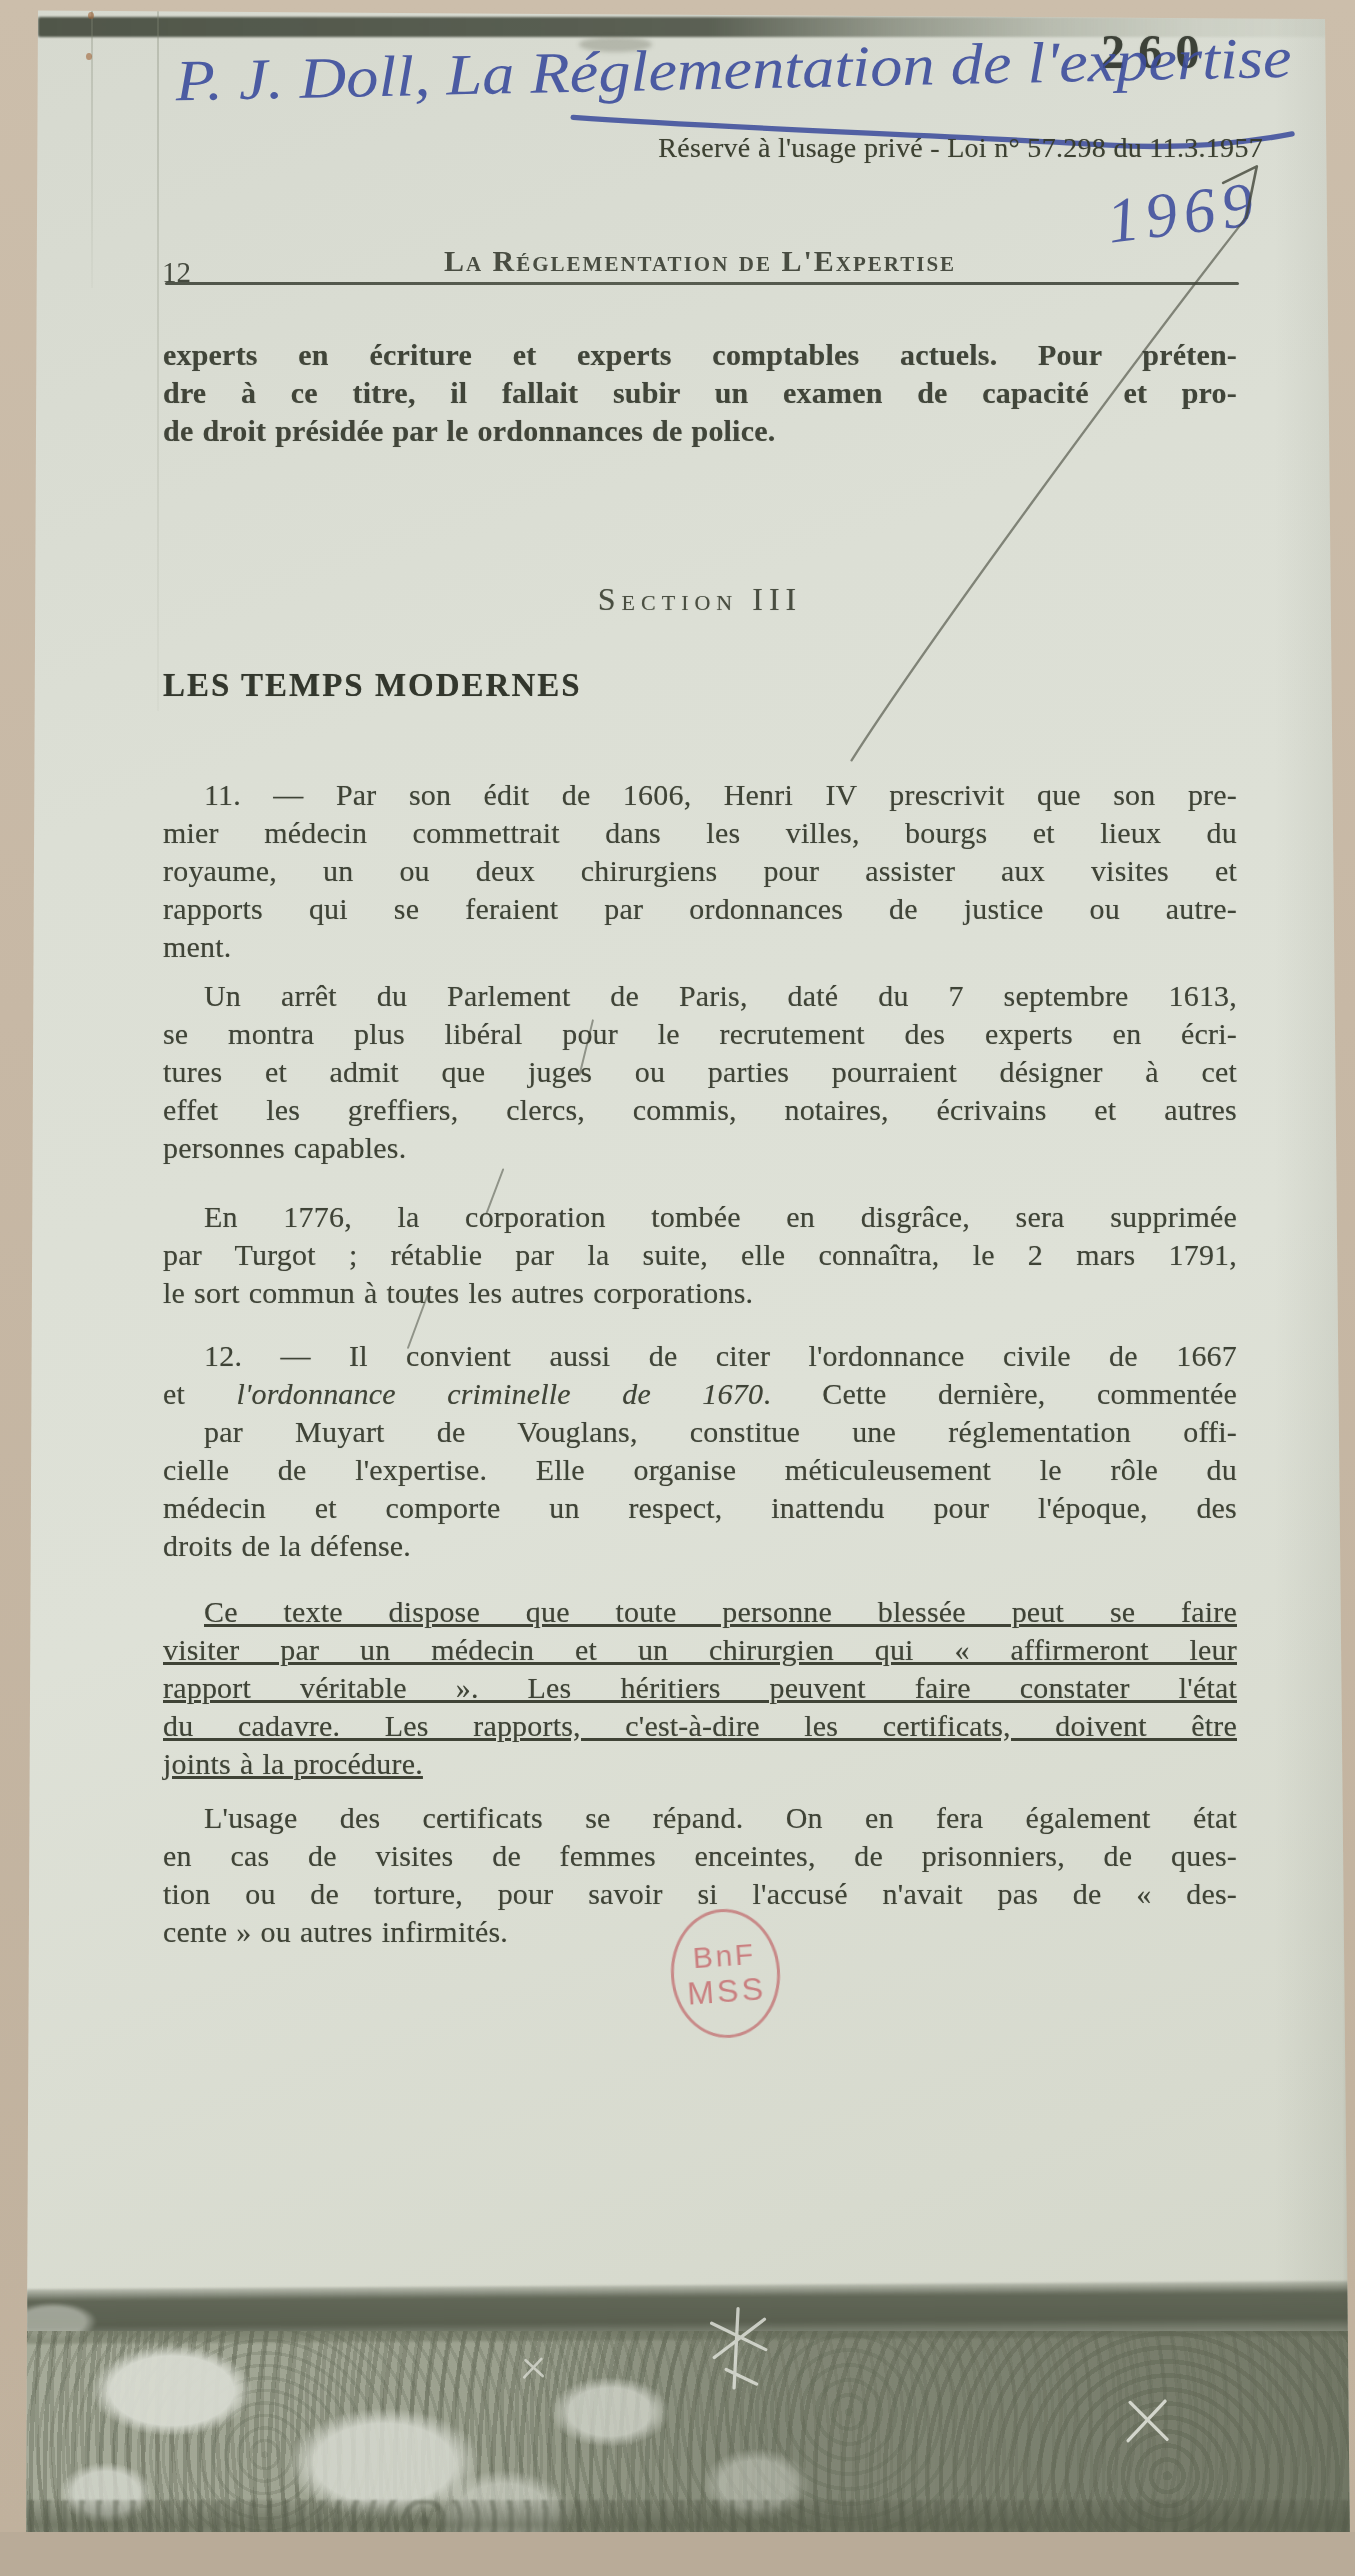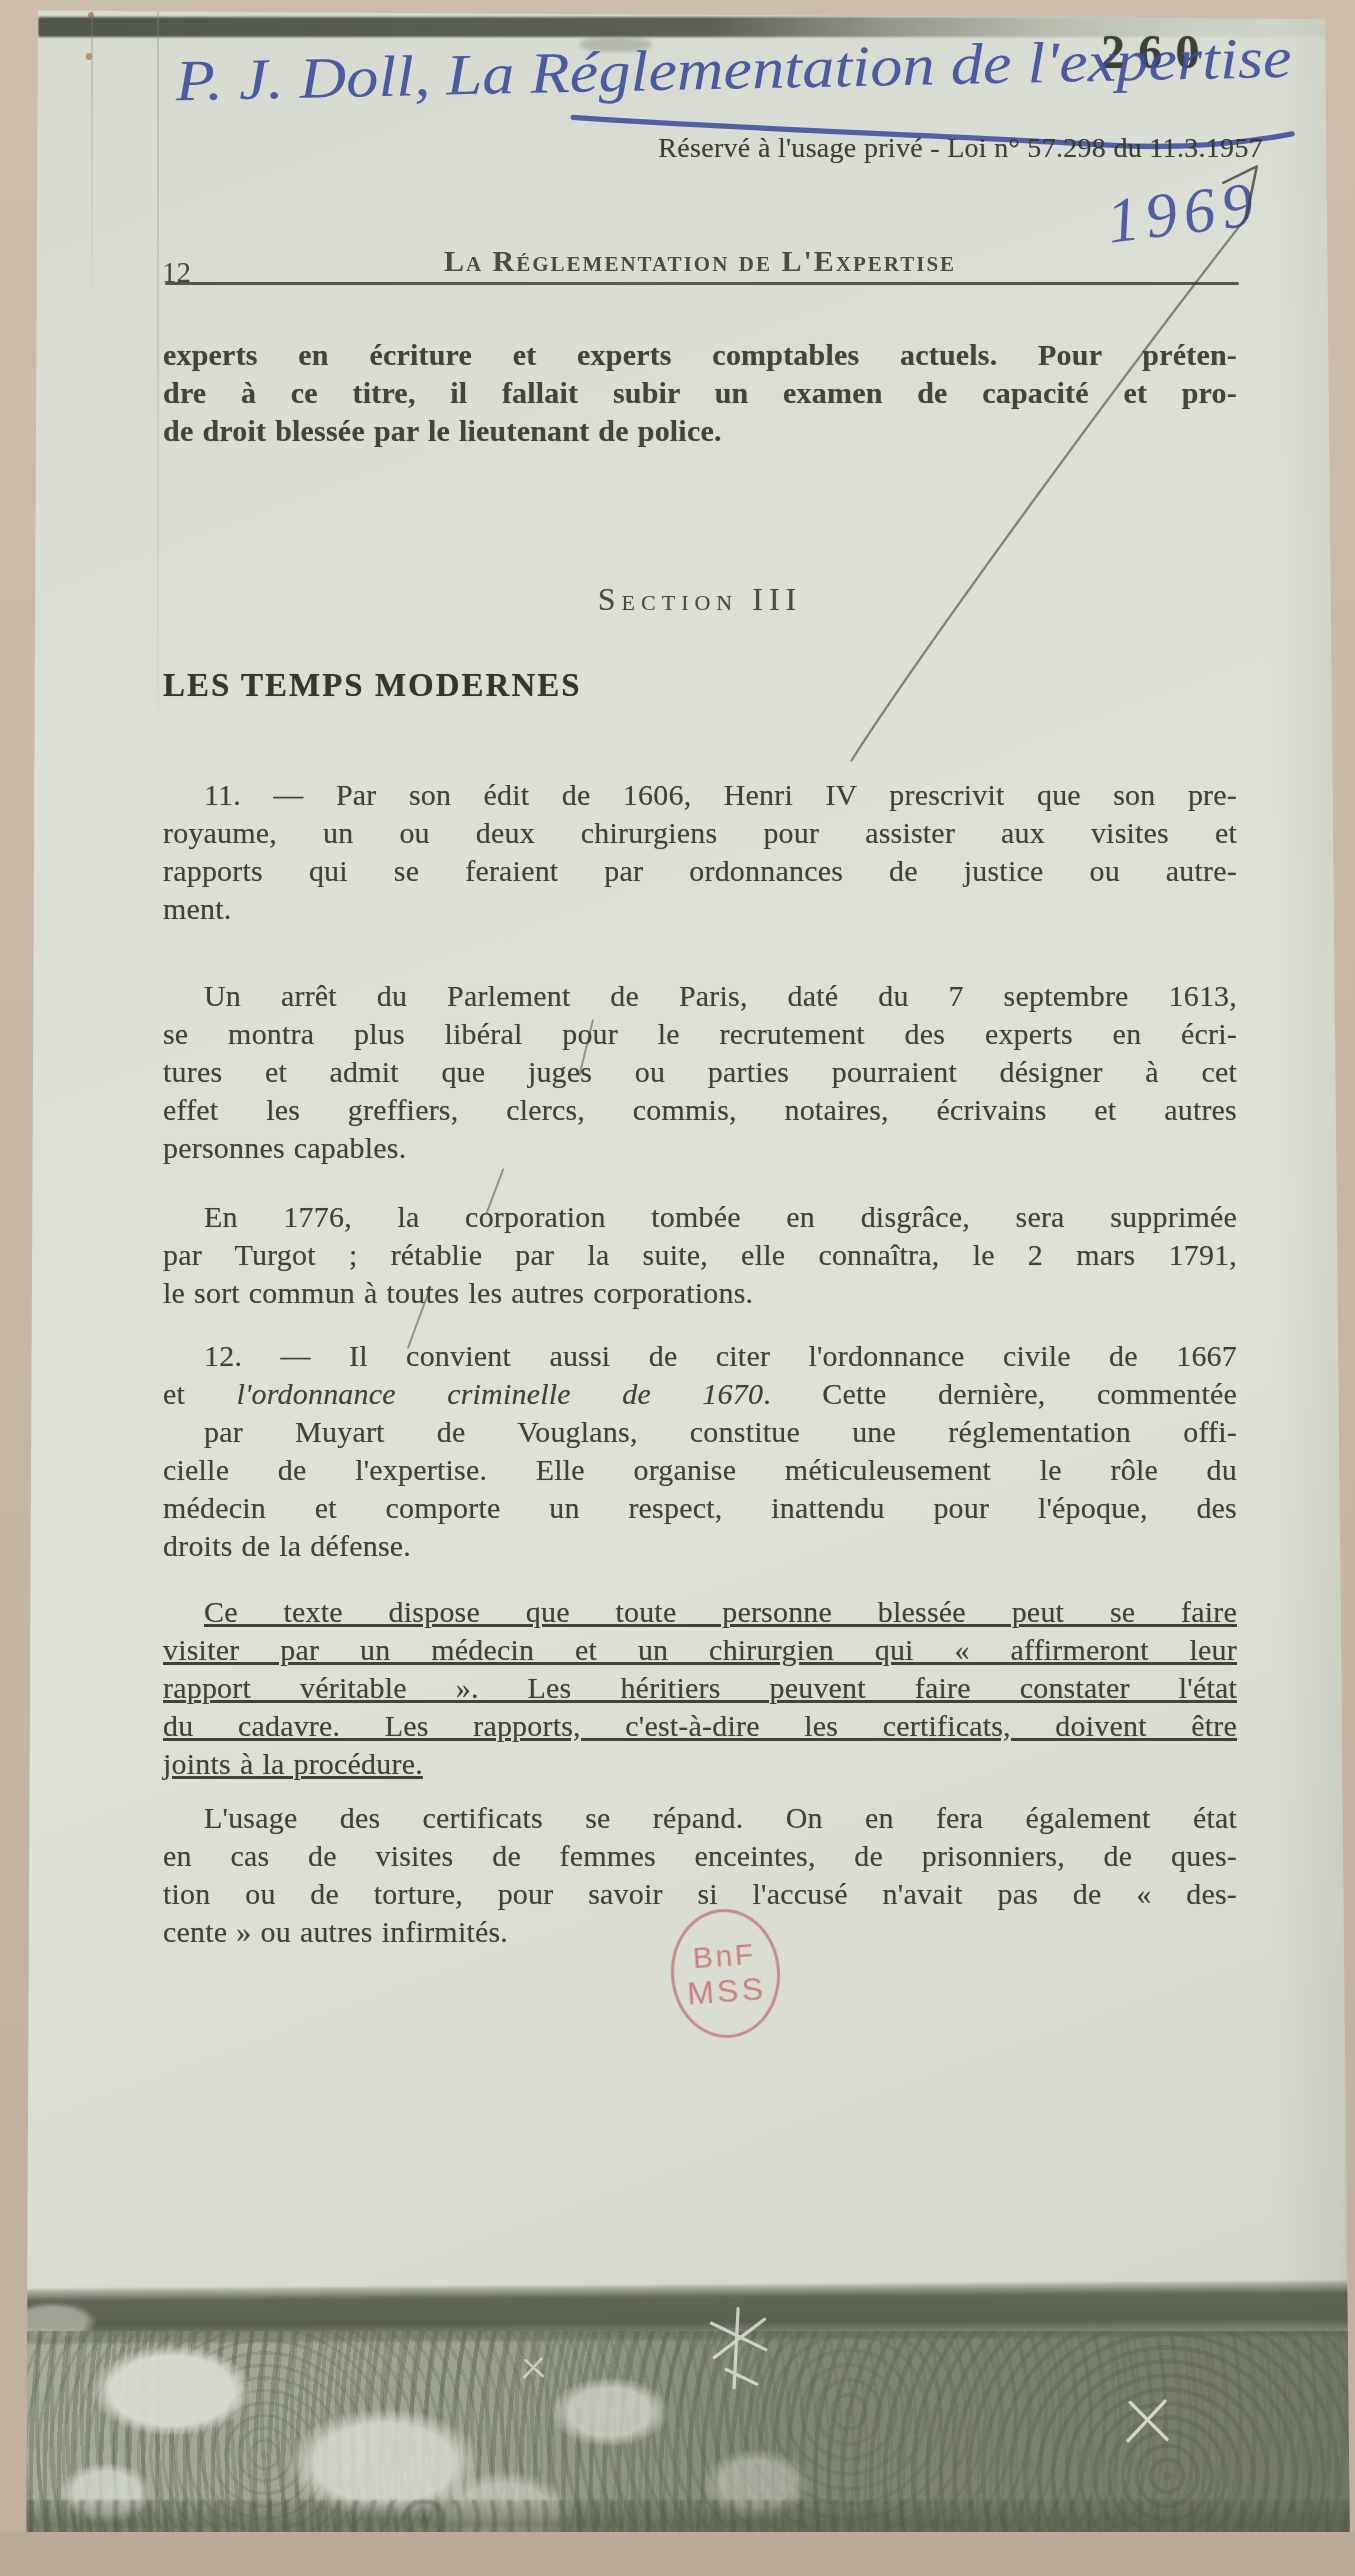--- a/index.html
+++ b/index.html
@@ -113,28 +113,29 @@
       <path d="M 1290 1152 C 1400 980, 1700 570, 1886 332" fill="none" stroke="rgba(66,70,57,0.6)" stroke-width="3.5" stroke-linecap="round"></path>
       <path d="M 1853 277 L 1904 252 L 1888 330" fill="none" stroke="rgba(66,70,57,0.8)" stroke-width="4" stroke-linecap="round" stroke-linejoin="round"></path>
       <path d="M 898 1546 L 878 1628" fill="none" stroke="rgba(66,70,57,0.5)" stroke-width="3" stroke-linecap="round"></path>
       <path d="M 762 1772 L 737 1838" fill="none" stroke="rgba(66,70,57,0.5)" stroke-width="3" stroke-linecap="round"></path>
       <path d="M 652 1950 L 618 2042" fill="none" stroke="rgba(66,70,57,0.5)" stroke-width="3" stroke-linecap="round"></path>
     </svg>
 
     <div class="para ink heavier" style="top:336px;">
         <div class="line">experts en écriture et experts comptables actuels. Pour préten-</div>
         <div class="line">dre à ce titre, il fallait subir un examen de capacité et pro-</div>
-        <div class="line">de droit blessée par le lieutenant de police.</div>
+        <div class="line">de droit présidée par le ordonnances de police.</div>
       </div>
 
     <div id="section-heading">Section III</div>
     <div id="chapter-heading">LES TEMPS MODERNES</div>
 
     <div class="para ink indent" style="top:776px;">
         <div class="line">11. — Par son édit de 1606, Henri IV prescrivit que son pre-</div>
+        <div class="line">mier médecin commettrait dans les villes, bourgs et lieux du</div>
         <div class="line">royaume, un ou deux chirurgiens pour assister aux visites et</div>
         <div class="line">rapports qui se feraient par ordonnances de justice ou autre-</div>
         <div class="line">ment.</div>
       </div>
 
     <div class="para ink indent" style="top:977px;">
         <div class="line">Un arrêt du Parlement de Paris, daté du 7 septembre 1613,</div>
         <div class="line">se montra plus libéral pour le recrutement des experts en écri-</div>
         <div class="line">tures et admit que juges ou parties pourraient désigner à cet</div>
         <div class="line">effet les greffiers, clercs, commis, notaires, écrivains et autres</div>

